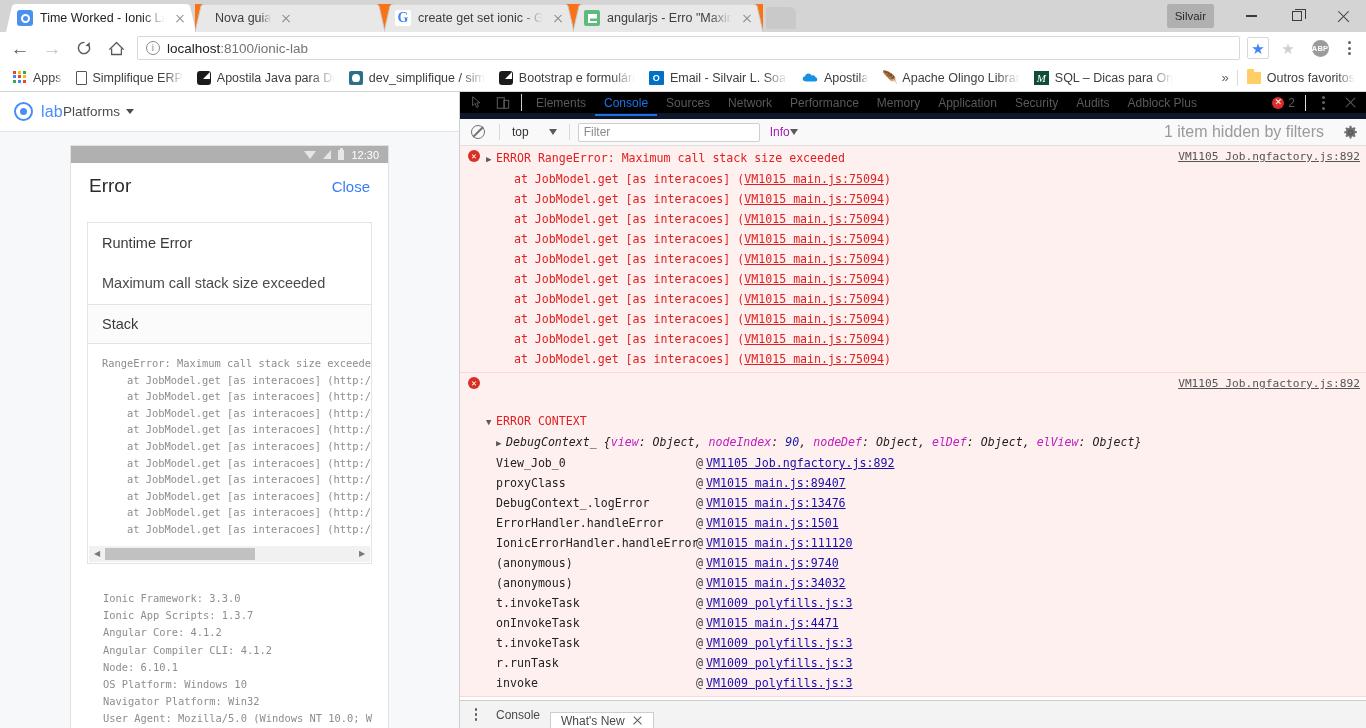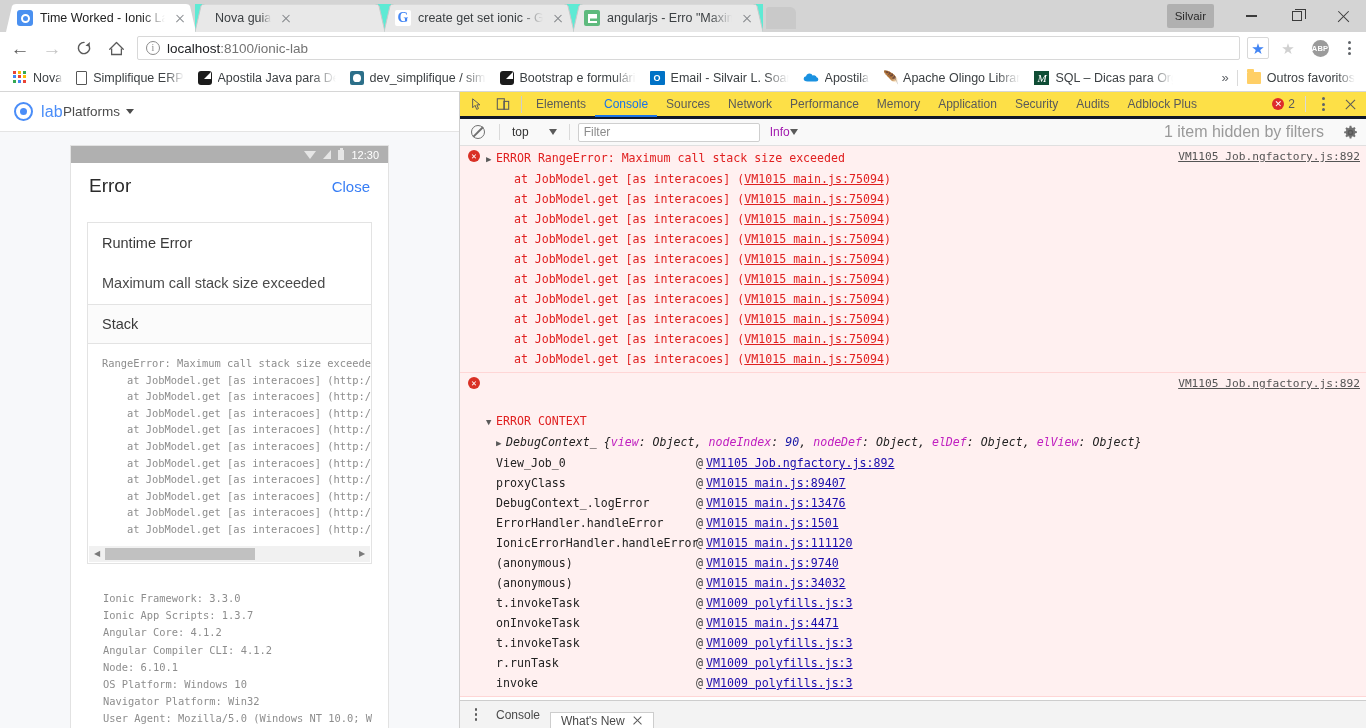--- a/index.html
+++ b/index.html
@@ -14,21 +14,21 @@
   
   .tabstrip {
     height:32px; background:#d4d4d4; display:flex; align-items:flex-end;
     position:relative; flex:0 0 32px;
   }
   .tabs { display:flex; align-items:flex-end; height:32px; padding-left:6px; }
   .tab {
     height:28px; display:flex; align-items:center; gap:7px;
     padding:0 8px 0 11px; margin-right:-1px;
     position:relative; min-width:0;
-    background:#5eead4;
+    background:#f97316;
   }
   .tab .tabshape {
     position:absolute; left:0; top:0; right:0; bottom:0; z-index:0;
   }
   .tab > * { position:relative; z-index:1; }
   .tab.active { background:transparent; }
   .tab-title {
     font-size:12.5px; color:#3c4043; white-space:nowrap; overflow:hidden;
     max-width:150px; text-overflow:clip;
     -webkit-mask-image:linear-gradient(to right, #000 82%, transparent 100%);
@@ -160,21 +160,21 @@
   }
   .hscroll { height:16px; margin:8px 1px 1px 1px; background:#f1f1f1; display:flex; align-items:center; position:relative; }
   .hscroll .arr { width:16px; text-align:center; color:#7a7a7a; font-size:8px; line-height:16px; }
   .hscroll .thumb { height:12px; background:#c1c1c1; border-radius:0; }
   .hscroll .track { flex:1; height:16px; position:relative; display:flex; align-items:center; }
   .meta { padding:16px 16px 0 16px; font-family:"DejaVu Sans Mono","Liberation Mono",monospace;
      font-size:10.4px; line-height:17.2px; color:#8d8d8d; white-space:pre; overflow:hidden; }
 
   
   .devtools { flex:1; display:flex; flex-direction:column; min-width:0; background:#fff; }
-  .dt-tabbar { height:27px; flex:0 0 27px; display:flex; align-items:center; border-bottom:3px solid #0f172a; background:#fde047; padding-left:4px; }
+  .dt-tabbar { height:27px; flex:0 0 27px; display:flex; align-items:center; border-bottom:6px solid #0f172a; background:#000000; padding-left:4px; }
   .dt-ico-btn { width:26px; height:25px; display:flex; align-items:center; justify-content:center; }
   .insp-ico { width:13px; height:13px; position:relative; }
   .dt-vsep { width:1px; height:17px; background:#cdcdcd; margin:0 5px; }
   .dt-tab { padding:0 9px; height:26px; display:flex; align-items:center; font-size:12px; color:#5a5a5a; }
   .dt-tab.active { color:#1a73e8; box-shadow: inset 0 -2px 0 #1a73e8; }
   .dt-right { margin-left:auto; display:flex; align-items:center; padding-right:4px; gap:2px; }
   .err-badge { display:flex; align-items:center; gap:4px; font-size:12px; color:#5a5a5a; padding-right:6px; }
   .err-dot { width:12px; height:12px; border-radius:50%; background:#dd2c2c; color:#fff; font-size:9px;
      display:flex; align-items:center; justify-content:center; line-height:1; }
   .dt-close { width:24px; height:24px; position:relative; }
@@ -345,21 +345,21 @@
         <i style="background:#ea4335"></i>
           <i style="background:#fbbc05"></i>
           <i style="background:#34a853"></i>
         <i style="background:#4285f4"></i>
           <i style="background:#ea4335"></i>
           <i style="background:#fbbc05"></i>
         <i style="background:#34a853"></i>
           <i style="background:#4285f4"></i>
           <i style="background:#ea4335"></i>
       </span>
-      <span class="bm-label">Nova</span>
+      <span class="bm-label">Apps</span>
     </div>
     <div class="bm">
       <span class="doc-ico"></span>
       <span class="bm-label">Simplifique ERP</span>
     </div>
     <div class="bm">
       <span class="blk-ico"></span>
       <span class="bm-label">Apostila Java para De</span>
     </div>
     <div class="bm">

